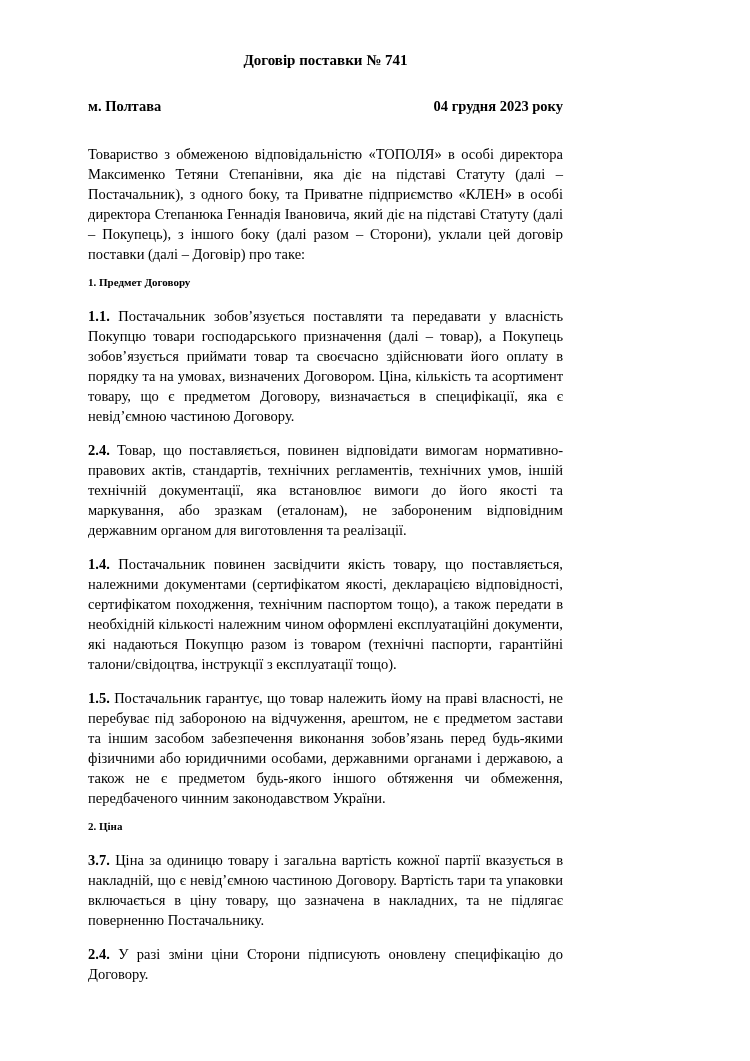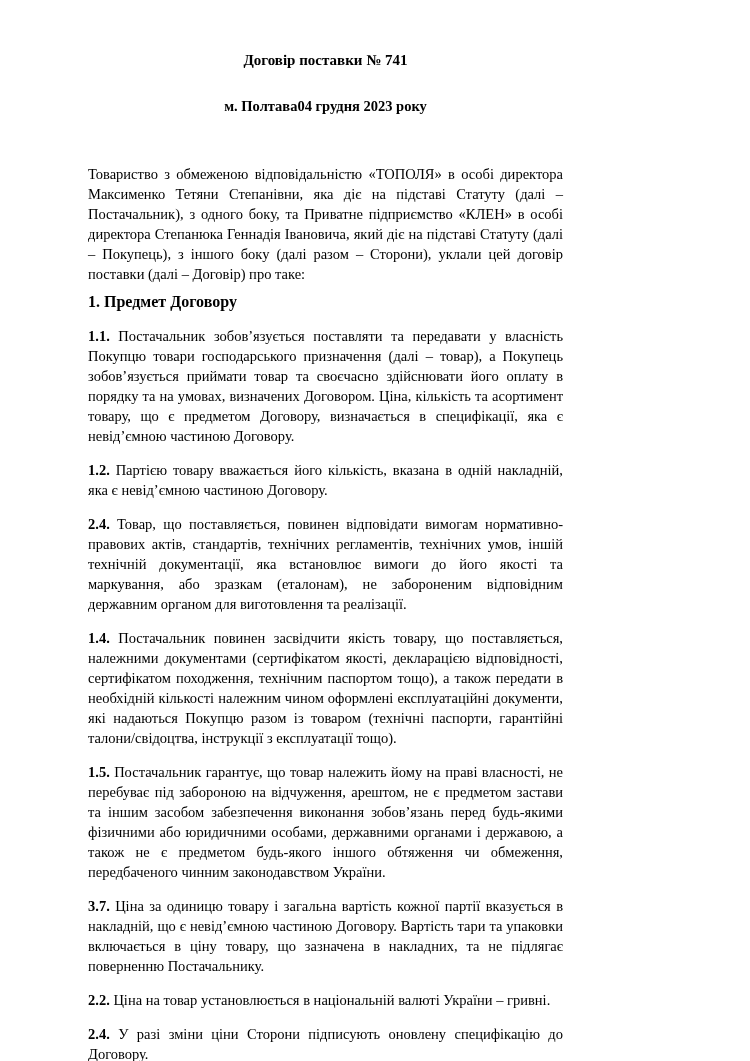--- a/index.html
+++ b/index.html
@@ -25,31 +25,31 @@
   }
   .doc-title {
     font-size: 15px;
     font-weight: bold;
     text-align: center;
     margin: 0;
     line-height: 20px;
   }
   .meta-row {
     display: flex;
-    justify-content: center;
+    justify-content: space-between;
     font-weight: bold;
     margin-top: 26px;
     line-height: 20px;
   }
   .preamble {
-    margin: 48px 0 0 0;
+    margin: 28px 0 0 0;
     text-align: justify;
   }
   .section-heading {
-    font-size: 16px;
+    font-size: 11px;
     font-weight: bold;
     margin: 8px 0 6px 0;
     line-height: 20px;
   }
   p.clause {
     margin: 14px 0 0 0;
     text-align: justify;
   }
   .clause-num {
     font-weight: bold;
@@ -66,30 +66,29 @@
     <span>м. Полтава</span>
     <span>04 грудня 2023 року</span>
   </div>
 
   <p class="preamble">Товариство з обмеженою відповідальністю «ТОПОЛЯ» в особі директора Максименко Тетяни Степанівни, яка діє на підставі Статуту (далі – Постачальник), з одного боку, та Приватне підприємство «КЛЕН» в особі директора Степанюка Геннадія Івановича, який діє на підставі Статуту (далі – Покупець), з іншого боку (далі разом – Сторони), уклали цей договір поставки (далі – Договір) про таке:</p>
 
   <h2 class="section-heading">1. Предмет Договору</h2>
 
   <p class="clause"><span class="clause-num">1.1.</span> <span>Постачальник зобов’язується поставляти та передавати у власність Покупцю товари господарського призначення (далі – товар), а Покупець зобов’язується приймати товар та своєчасно здійснювати його оплату в порядку та на умовах, визначених Договором. Ціна, кількість та асортимент товару, що є предметом Договору, визначається в специфікації, яка є невід’ємною частиною Договору.</span></p>
 
-  <p class="clause"><span class="clause-num">1.2.</span> <span>Партією товару вважається його кількість, вказана в одній накладній, яка є невід’ємною частиною Договору.</span></p>
 
   <p class="clause"><span class="clause-num">2.4.</span> <span>Товар, що поставляється, повинен відповідати вимогам нормативно-правових актів, стандартів, технічних регламентів, технічних умов, іншій технічній документації, яка встановлює вимоги до його якості та маркування, або зразкам (еталонам), не забороненим відповідним державним органом для виготовлення та реалізації.</span></p>
 
   <p class="clause"><span class="clause-num">1.4.</span> <span>Постачальник повинен засвідчити якість товару, що поставляється, належними документами (сертифікатом якості, декларацією відповідності, сертифікатом походження, технічним паспортом тощо), а також передати в необхідній кількості належним чином оформлені експлуатаційні документи, які надаються Покупцю разом із товаром (технічні паспорти, гарантійні талони/свідоцтва, інструкції з експлуатації тощо).</span></p>
 
   <p class="clause"><span class="clause-num">1.5.</span> <span>Постачальник гарантує, що товар належить йому на праві власності, не перебуває під забороною на відчуження, арештом, не є предметом застави та іншим засобом забезпечення виконання зобов’язань перед будь-якими фізичними або юридичними особами, державними органами і державою, а також не є предметом будь-якого іншого обтяження чи обмеження, передбаченого чинним законодавством України.</span></p>
 
+  <h2 class="section-heading">2. Ціна</h2>
 
   <p class="clause"><span class="clause-num">3.7.</span> <span>Ціна за одиницю товару і загальна вартість кожної партії вказується в накладній, що є невід’ємною частиною Договору. Вартість тари та упаковки включається в ціну товару, що зазначена в накладних, та не підлягає поверненню Постачальнику.</span></p>
 
-  <p class="clause"><span class="clause-num">2.2.</span> <span>Ціна на товар установлюється в національній валюті України – гривні.</span></p>
 
 
   <p class="clause"><span class="clause-num">2.4.</span> <span>У разі зміни ціни Сторони підписують оновлену специфікацію до Договору.</span></p>
 
 
 </div>
 
 </body></html>

